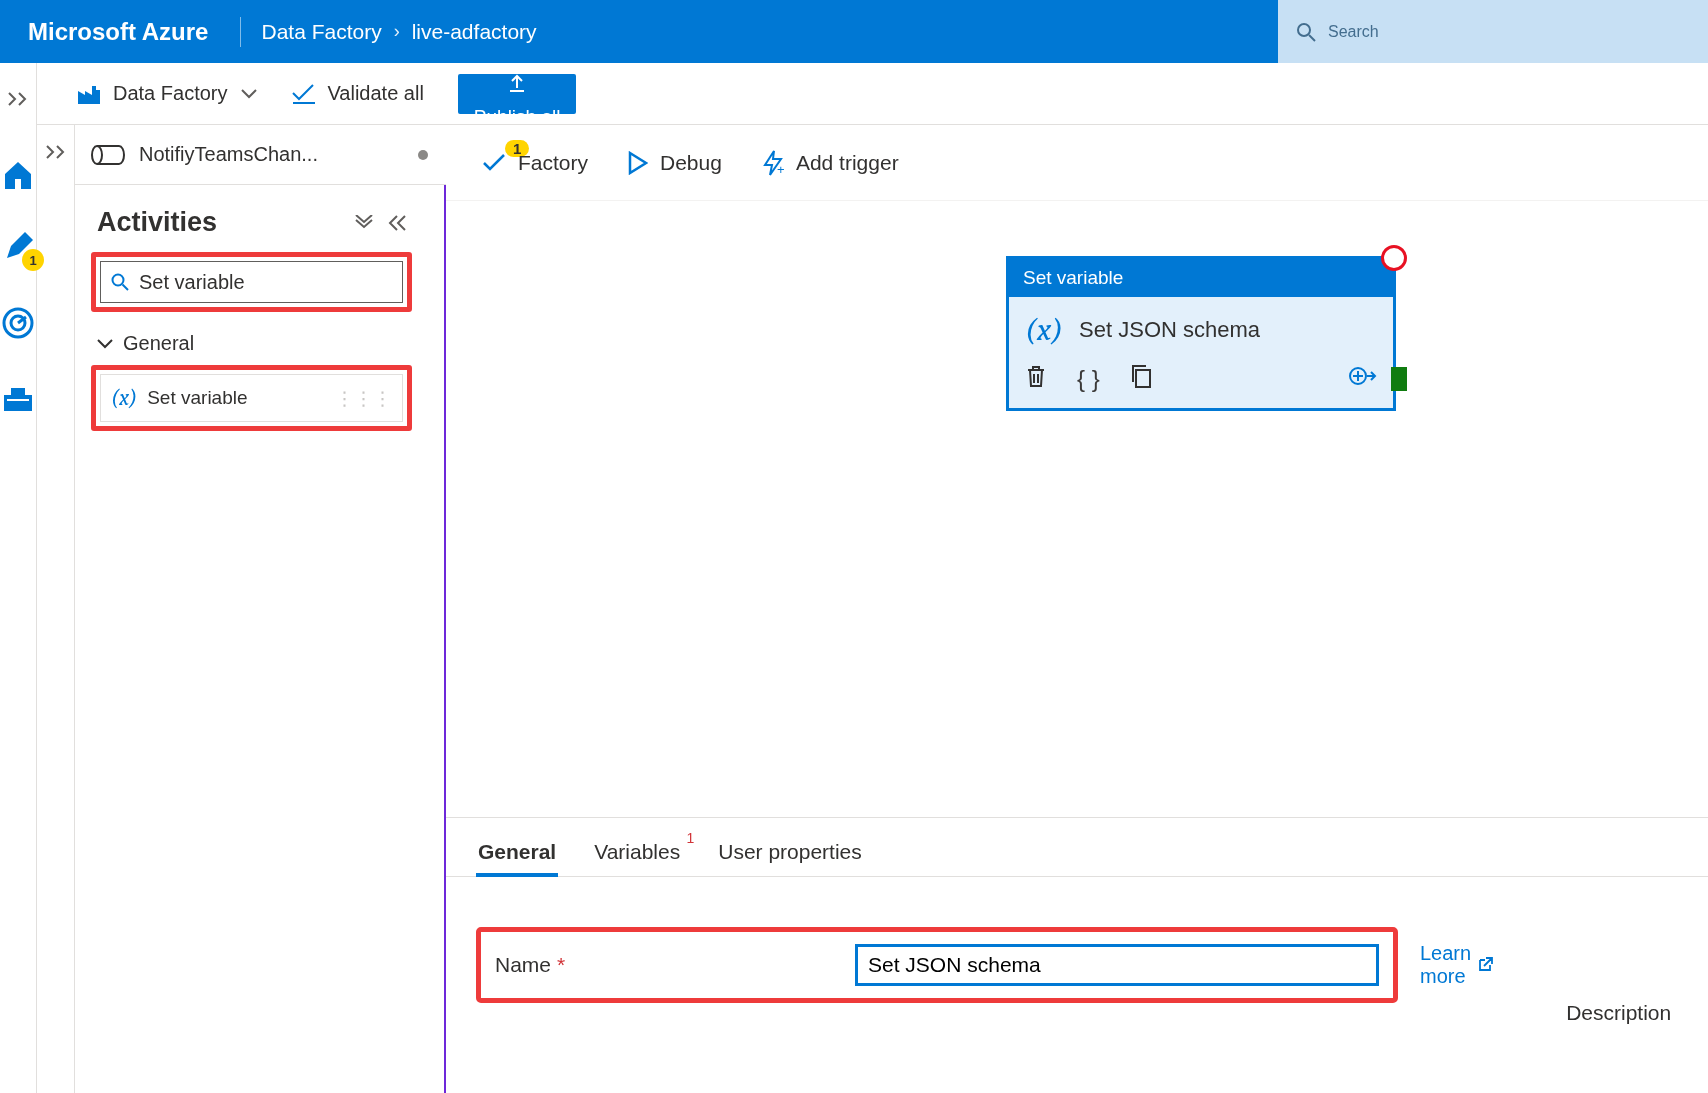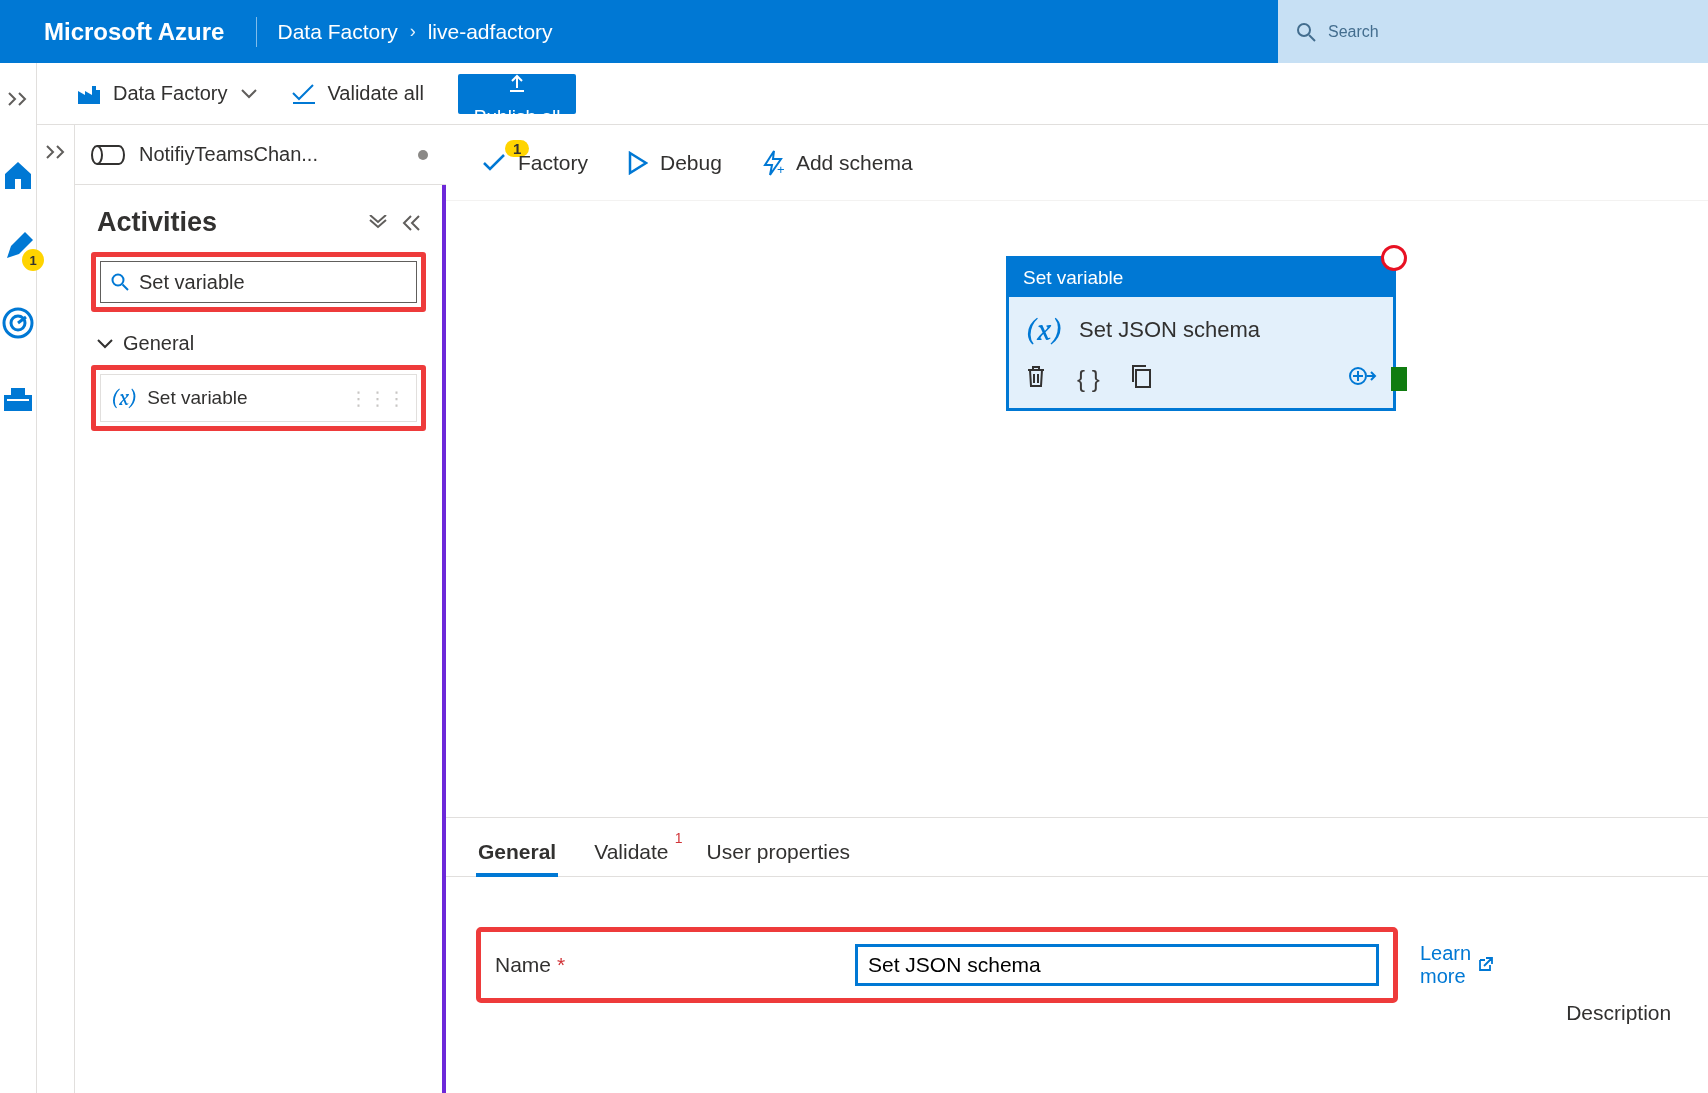--- a/index.html
+++ b/index.html
@@ -1,18 +1,18 @@
 <!DOCTYPE html>
 <html><head>
 <meta charset="utf-8">
 <style>
   *{box-sizing:border-box;margin:0;padding:0;font-family:"Segoe UI",Arial,sans-serif;}
   body{background:#fff;color:#323130;width:1708px;height:1093px;overflow:hidden;}
   
-  .top-header{height:63px;background:#0078d4;display:flex;align-items:center;color:#fff;padding-left:44px;}
+  .top-header{height:63px;background:#0078d4;display:flex;align-items:center;color:#fff;padding-left:28px;}
   .brand{font-size:24px;font-weight:600;margin-right:32px;}
   .hdr-divider{width:1px;height:30px;background:rgba(255,255,255,0.5);margin-right:20px;}
   .crumb{font-size:21px;margin-right:12px;}
   .crumb-sep{font-size:18px;margin-right:12px;opacity:.9;}
   .search-box{margin-left:auto;margin-right:0;height:63px;background:#c7e0f4;display:flex;align-items:center;width:430px;padding-left:18px;}
   .search-box svg{margin-right:12px;}
   .search-box input{border:0;background:transparent;font-size:16px;color:#436d8e;width:100%;outline:none;}
   .search-box input::placeholder{color:#436d8e;}
   
   .shell{display:flex;height:calc(100% - 63px);}
@@ -25,21 +25,21 @@
   .tb-item{display:flex;align-items:center;gap:10px;font-size:20px;color:#323130;}
   .tb-caret{margin-left:4px;}
   .publish-btn{background:#0078d4;color:#fff;height:40px;border-radius:2px;display:flex;align-items:center;padding:0 16px;font-size:19px;gap:12px;flex-direction:column;}
   .publish-btn .pill{background:#ffd400;color:#323130;border-radius:12px;min-width:24px;height:24px;display:flex;align-items:center;justify-content:center;font-size:15px;font-weight:600;}
   
   .row2{display:flex;flex:1;overflow:hidden;}
   .tab-strip{width:38px;border-right:1px solid #e1dfdd;display:flex;justify-content:center;padding-top:20px;}
   .left-col{display:flex;flex-direction:column;}
   .tab-label{height:60px;border-bottom:1px solid #e1dfdd;display:flex;align-items:center;padding-left:16px;gap:14px;font-size:20px;width:371px;position:relative;}
   .tab-label .dirty{width:10px;height:10px;border-radius:50%;background:#8a8886;margin-left:auto;margin-right:18px;}
-  .activities{flex:1;border-right:4px solid #6d28d9;padding:22px 0 0 0;width:371px;}
+  .activities{flex:1;border-right:2px solid #6d28d9;padding:22px 16px 0 0;width:371px;}
   .act-header{display:flex;align-items:center;padding:0 22px 14px 22px;}
   .act-header h2{font-size:27px;font-weight:600;}
   .act-header .hctrls{margin-left:auto;display:flex;gap:14px;}
   .annot-red{border:5px solid #ee3b3b;border-radius:3px;padding:4px;margin:0 16px 10px 16px;}
   .search-act{height:42px;border:1px solid #605e5c;display:flex;align-items:center;padding:0 10px;gap:10px;}
   .search-act input{border:0;outline:none;font-size:20px;width:100%;color:#323130;}
   .tree-node{display:flex;align-items:center;gap:10px;padding:10px 22px;font-size:20px;}
   .act-item{height:48px;border:1px solid #e1dfdd;display:flex;align-items:center;padding:0 10px;gap:10px;font-size:19px;background:#fff;}
   .act-item .grip{margin-left:auto;color:#c8c6c4;}
   
@@ -224,21 +224,21 @@
             <svg width="20" height="24" viewBox="0 0 20 24">
                 <path d="M2 2l16 10L2 22z" stroke="#0078d4" stroke-width="2.5" fill="none"></path>
               </svg>
             <span>Debug</span>
           </div>
           <div class="ct-item">
             <svg width="22" height="26" viewBox="0 0 22 26">
                 <path d="M12 1L3 15h7l-2 10 11-16h-8z" stroke="#0078d4" stroke-width="2" fill="none"></path>
                 <text x="15" y="24" font-size="13" fill="#0078d4">+</text>
               </svg>
-            <span>Add schema</span>
+            <span>Add trigger</span>
           </div>
         </div>
 
         <div class="canvas">
           <div class="node">
             <div class="node-status"></div>
             <div class="node-hdr">Set variable</div>
             <div class="node-body">
               <div class="node-title">
                 <span style="color:#0078d4;font-style:italic;font-size:32px;font-family:Cambria,serif;">(x)</span>
@@ -268,21 +268,21 @@
                 </span>
               </div>
             </div>
             <div class="node-handle"></div>
           </div>
         </div>
 
         <div class="prop-panel">
           <div class="prop-tabs">
             <div class="ptab active"><span>General</span></div>
-            <div class="ptab"><span>Validate</span><span class="sup">1</span></div>
+            <div class="ptab"><span>Variables</span><span class="sup">1</span></div>
             <div class="ptab"><span>User properties</span></div>
           </div>
           <div class="prop-body">
             <div style="display:flex;align-items:center;">
               <div class="annot-red-row" style="flex:0 0 auto;">
                 <div class="plabel">
                   <span>Name</span>
                   <span class="req">*</span>
                 </div>
                 <input class="pinput" value="Set JSON schema" style="">

